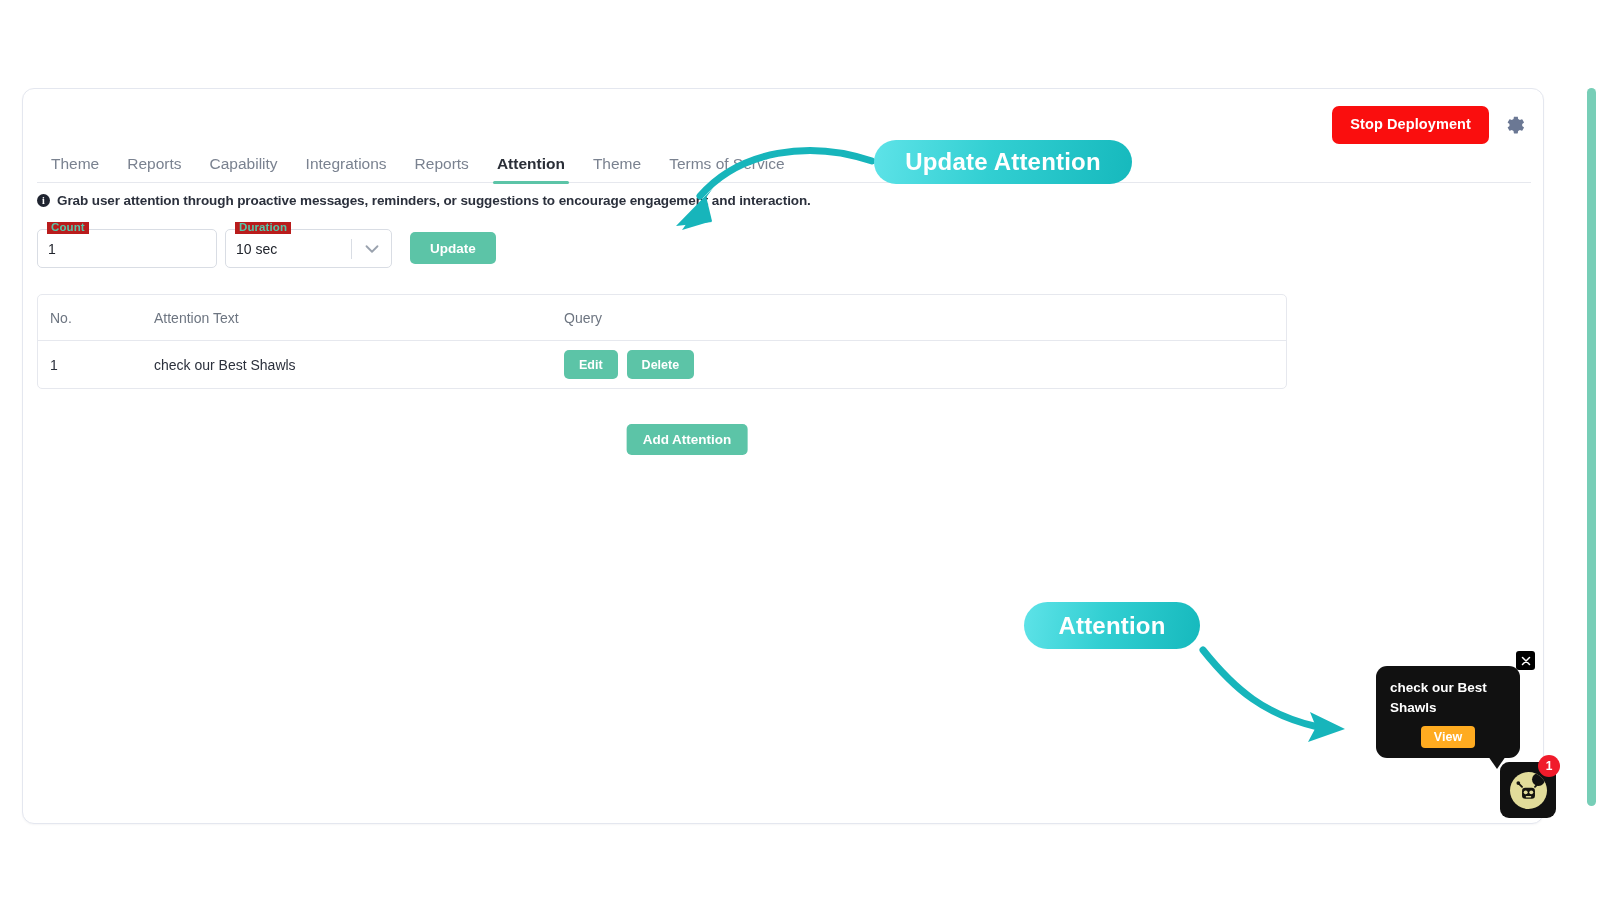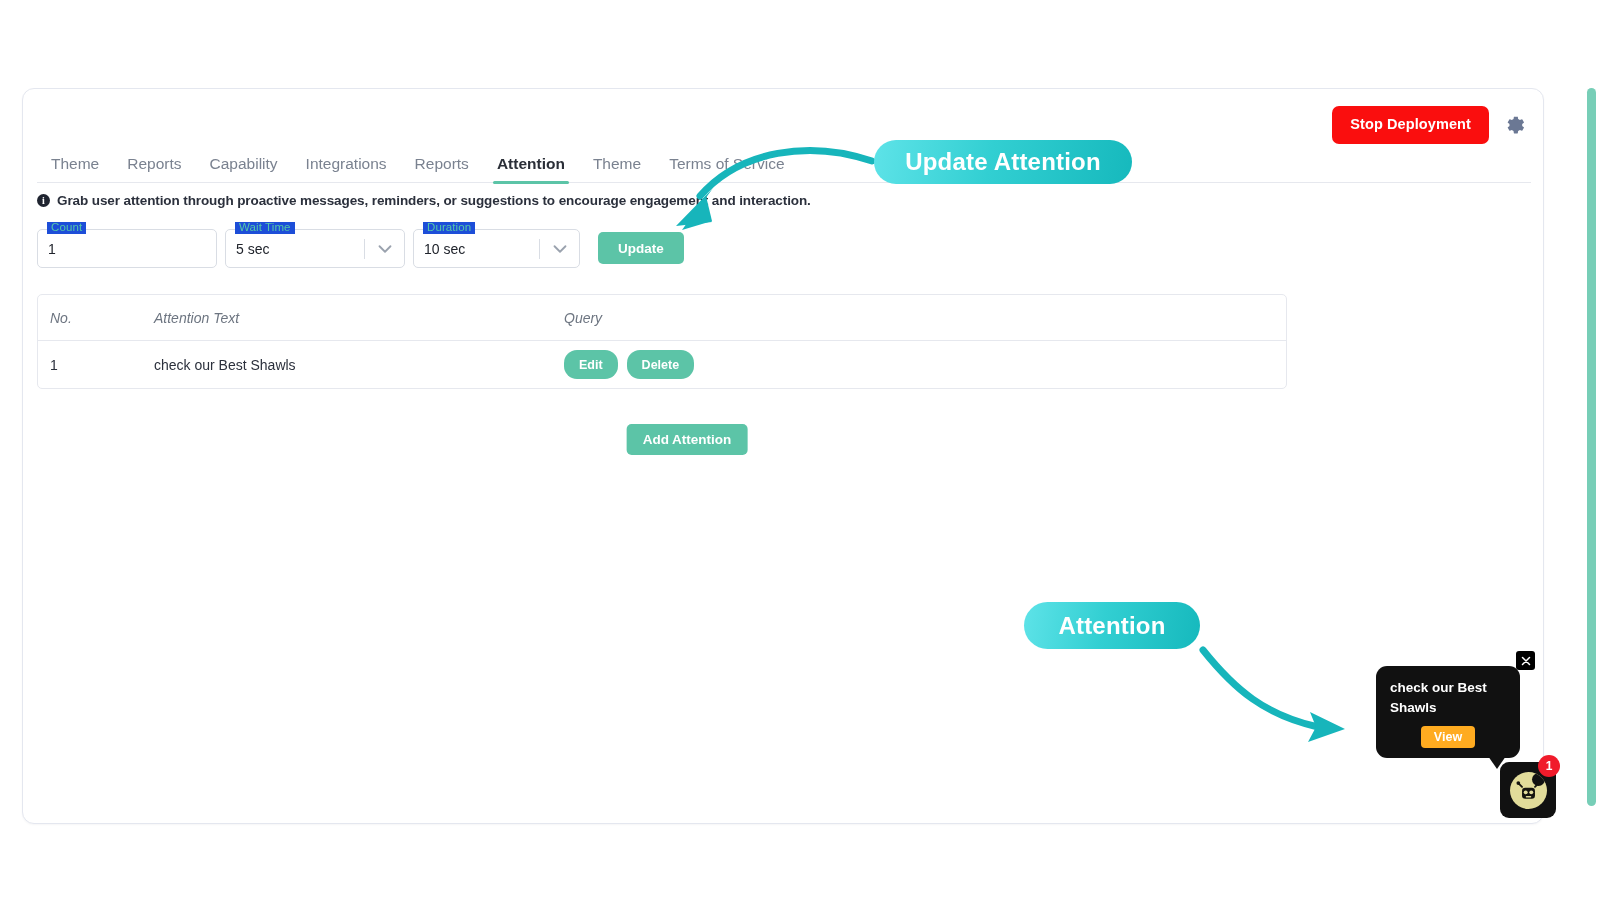--- a/index.html
+++ b/index.html
@@ -113,25 +113,25 @@
     border-radius: 5px;
     background: #fff;
     display: flex; align-items: center;
   }
   .field.count { width: 180px; }
   .field.wait  { width: 180px; }
   .field.dur   { width: 167px; }
   .field > .legend {
     position: absolute;
     top: -8px; left: 9px;
-    background: #1d4ed8;
+    background: #b91c1c;
     padding: 0 4px;
     font-size: 11.5px;
     color: #54c6a9;
-    font-weight: normal;
+    font-weight: bold;
     letter-spacing: .1px;
     line-height: 1;
   }
   .field .value {
     font-size: 14px;
     color: #20242c;
     padding-left: 10px;
     flex: 1 1 auto;
     outline: none;
     border: none;
@@ -173,30 +173,30 @@
   .thead, .trow {
     display: flex; align-items: center;
   }
   .thead { height: 46px; border-bottom: 1px solid #e6e8ee; }
   .trow  { height: 47px; }
   .c-no    { width: 116px; padding-left: 12px; }
   .c-text  { width: 410px; }
   .c-query { width: 420px; }
   .c-act   { flex: 1 1 auto; display:flex; gap: 9px; }
   .thead .c-no, .thead .c-text, .thead .c-query {
-    font-size: 14px; color: #6d7581; font-style: italic;
+    font-size: 14px; color: #6d7581;
   }
   .trow .c-no, .trow .c-text, .trow .c-query {
     font-size: 14px; color: #2b303c;
   }
   .sm-btn {
     background: #5cc4a7;
     color: #fff;
     border: none;
-    border-radius: 13px;
+    border-radius: 5px;
     height: 29px;
     padding: 0 15px;
     font-size: 12.5px;
     font-weight: bold;
     cursor: pointer;
   }
 
   .add-btn {
     position: absolute; top: 335px; left: 50%;
     transform: translateX(-50%);
@@ -364,30 +364,20 @@
       <span class="info-text">Grab user attention through proactive messages, reminders, or suggestions to encourage engagement and interaction.</span>
     </div>
 
     <div class="form-row">
 
       <div class="field count">
         <span class="legend">Count</span>
         <input class="value" value="1" style="">
       </div>
 
-      <div class="field wait">
-        <span class="legend">Wait Time</span>
-        <span class="value">5 sec</span>
-        <span class="sep"></span>
-        <span class="chev">
-          <svg viewBox="0 0 24 24" width="22" height="22" fill="none" stroke="#9aa2ae" stroke-width="2" stroke-linecap="round" stroke-linejoin="round">
-              <path d="M6 9l6 6 6-6"></path>
-            </svg>
-        </span>
-      </div>
 
       <div class="field dur">
         <span class="legend">Duration</span>
         <span class="value">10 sec</span>
         <span class="sep"></span>
         <span class="chev">
           <svg viewBox="0 0 24 24" width="22" height="22" fill="none" stroke="#9aa2ae" stroke-width="2" stroke-linecap="round" stroke-linejoin="round">
               <path d="M6 9l6 6 6-6"></path>
             </svg>
         </span>

